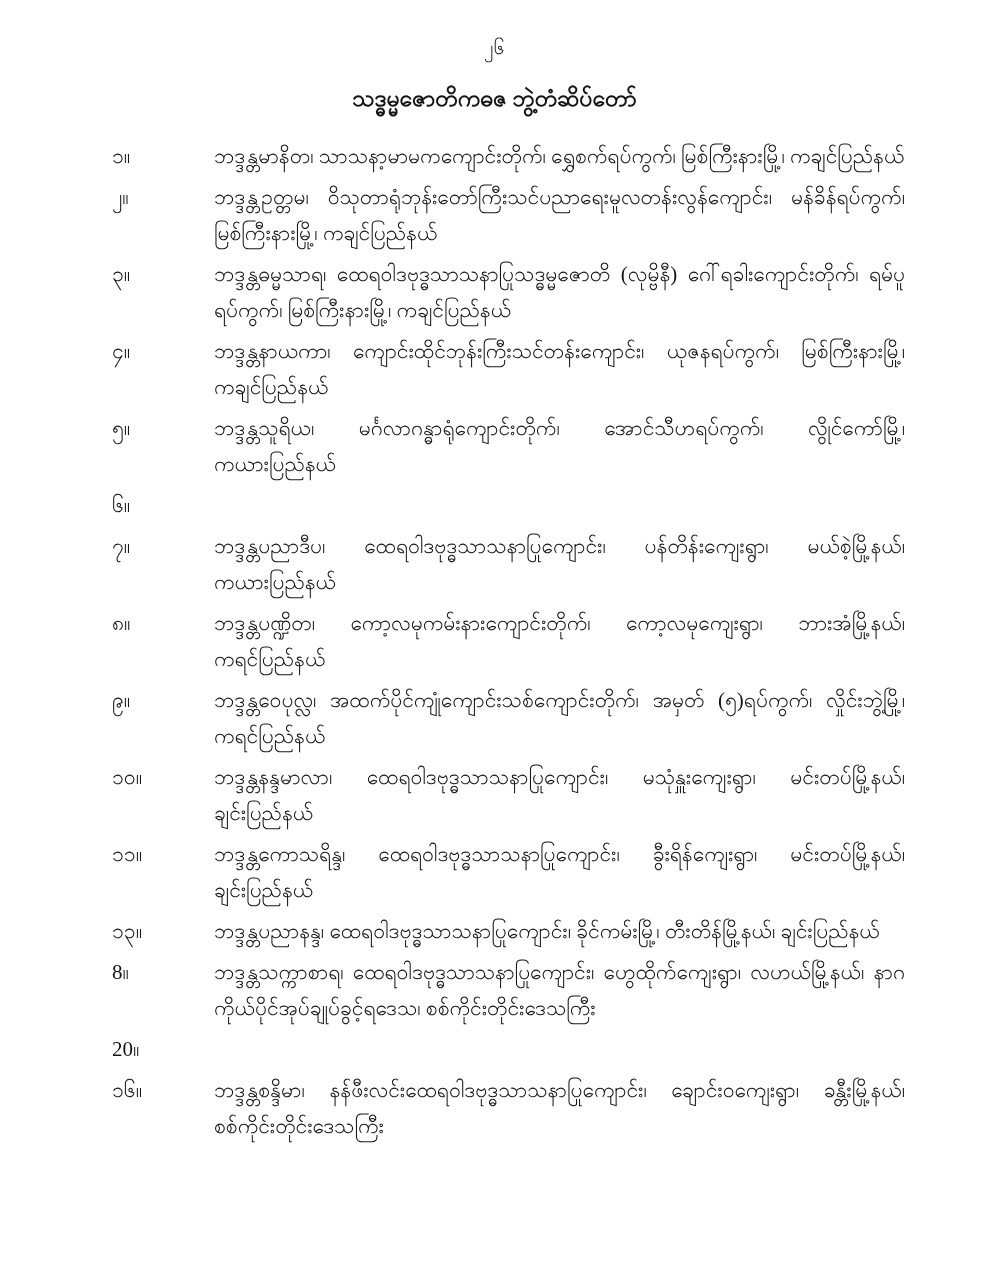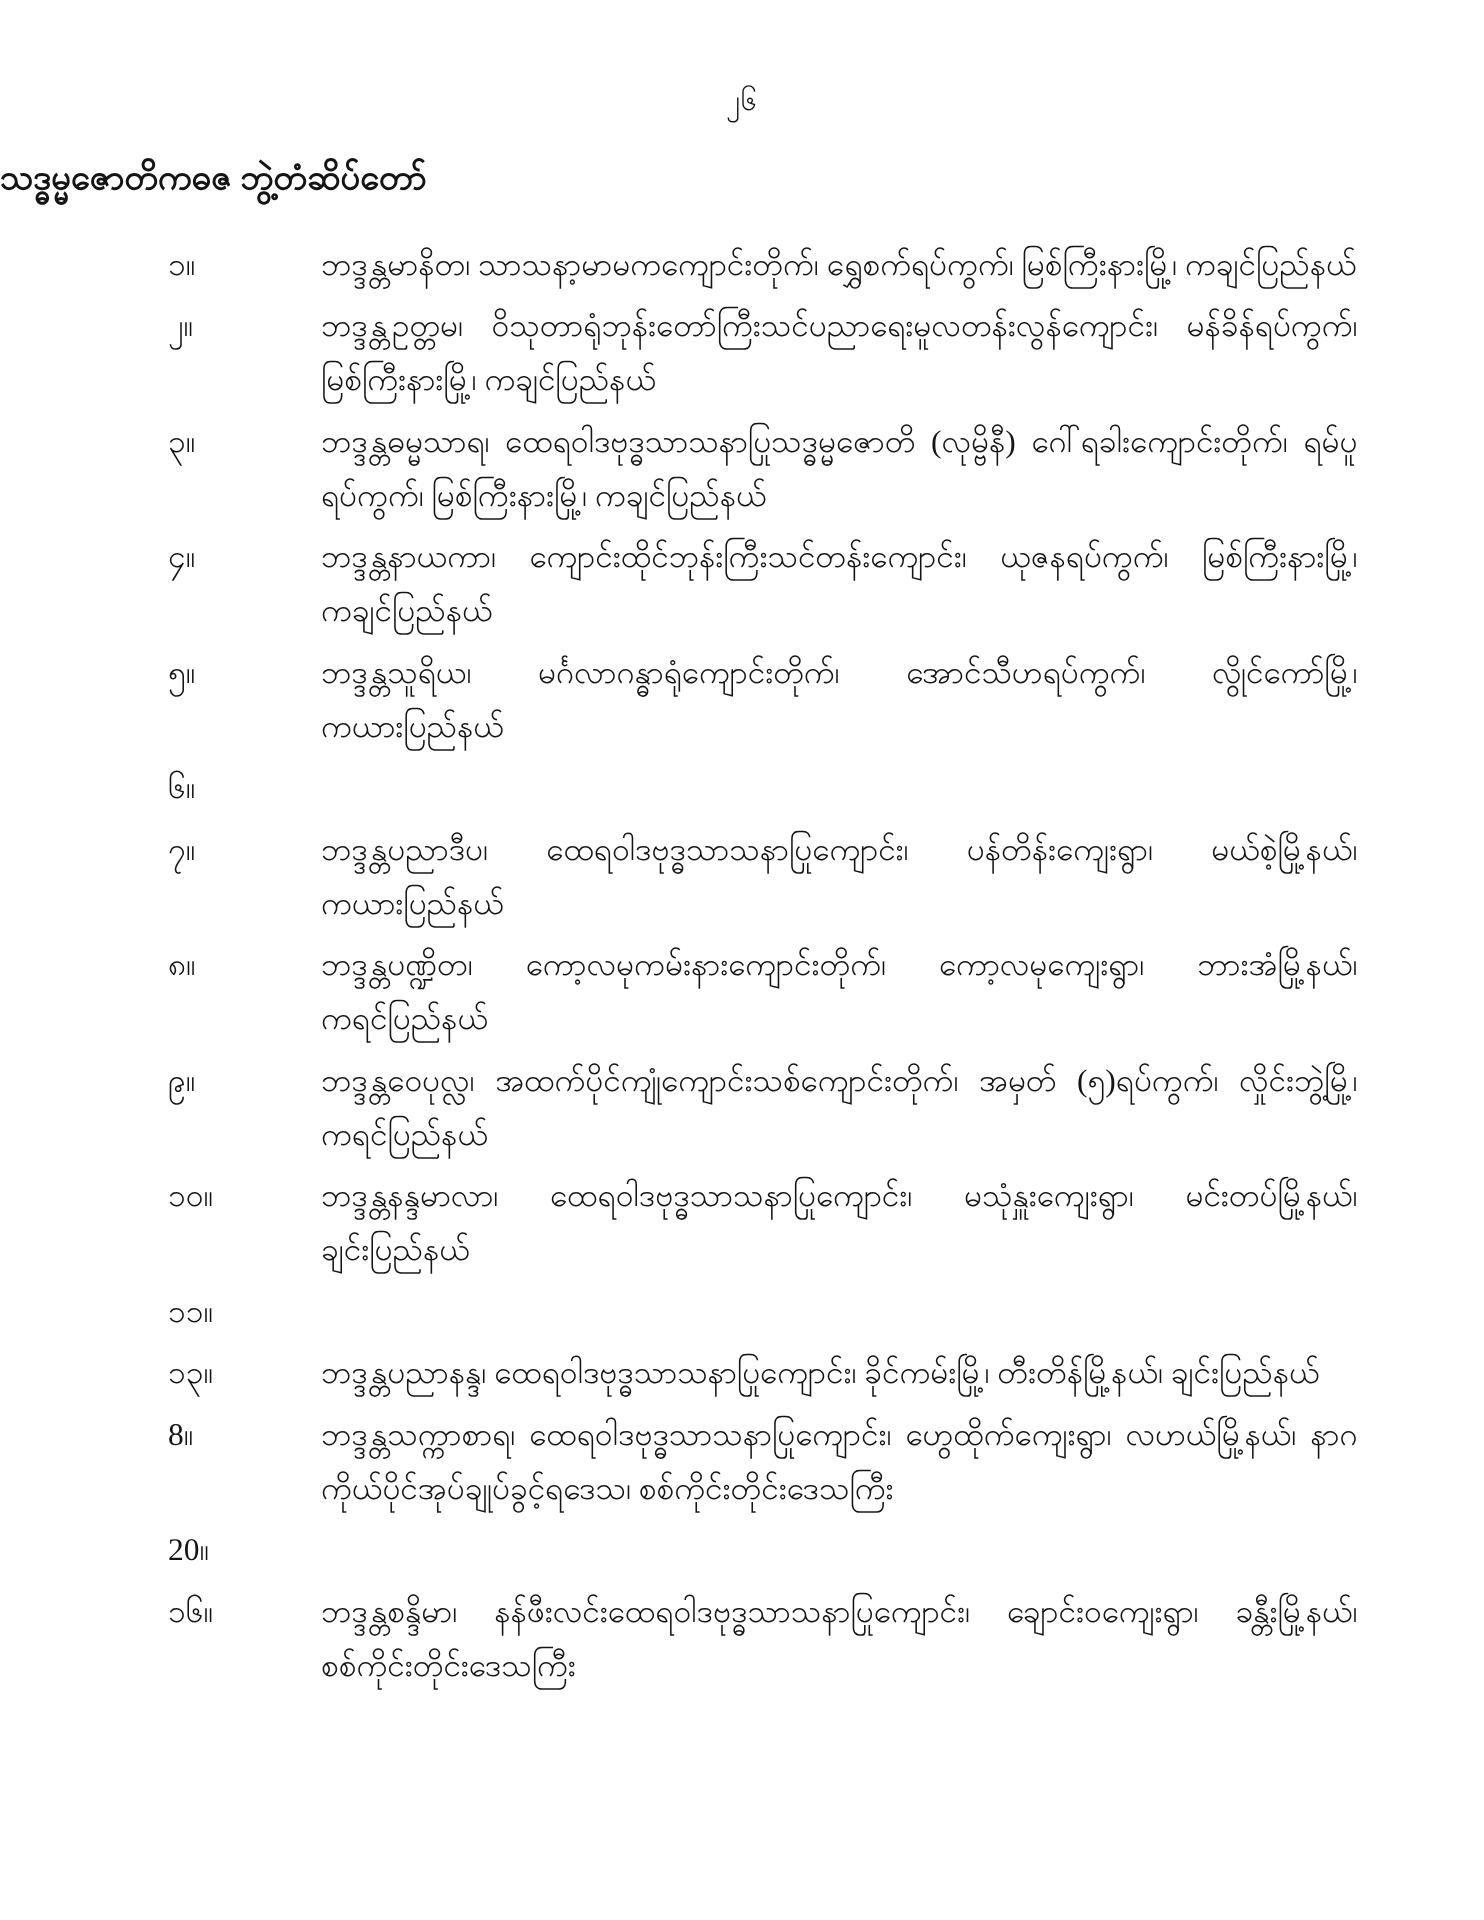--- a/index.html
+++ b/index.html
@@ -9,31 +9,32 @@
     width: 989px;
     height: 1280px;
     overflow: hidden;
     font-family: "Liberation Serif", "DejaVu Serif", serif;
     color: #141414;
   }
   .page {
     width: 989px;
     height: 1096px;
     box-sizing: border-box;
-    padding-top: 56px;
+    padding-top: 36px;
     background: #ffffff;
   }
   .page-number {
     text-align: center;
     font-size: 19px;
     line-height: 24px;
     margin-bottom: 24px;
     letter-spacing: 0.5px;
   }
   .doc-title {
+    text-align: center;
     font-size: 23px;
     font-weight: bold;
     line-height: 30px;
     margin-bottom: 24px;
   }
   .award-list {
     margin-left: 112px;
     margin-right: 84px;
   }
   .list-item {
@@ -109,20 +110,21 @@
       <span class="item-text">ဘဒ္ဒန္တဝေပုလ္လ၊ အထက်ပိုင်ကျုံကျောင်းသစ်ကျောင်းတိုက်၊ အမှတ် (၅)ရပ်ကွက်၊ လှိုင်းဘွဲ့မြို့၊ ကရင်ပြည်နယ်</span>
     </div>
 
     <div class="list-item">
       <span class="item-number">၁၀။</span>
       <span class="item-text">ဘဒ္ဒန္တနန္ဒမာလာ၊ ထေရဝါဒဗုဒ္ဓသာသနာပြုကျောင်း၊ မသုံနှူးကျေးရွာ၊ မင်းတပ်မြို့နယ်၊ ချင်းပြည်နယ်</span>
     </div>
 
     <div class="list-item">
       <span class="item-number">၁၁။</span>
+      <span class="item-text">ဘဒ္ဒန္တကောသရိန္ဒ၊ ထေရဝါဒဗုဒ္ဓသာသနာပြုကျောင်း၊ ခွီးရိန်ကျေးရွာ၊ မင်းတပ်မြို့နယ်၊ ချင်းပြည်နယ်</span>
     </div>
 
 
     <div class="list-item">
       <span class="item-number">၁၃။</span>
       <span class="item-text">ဘဒ္ဒန္တပညာနန္ဒ၊ ထေရဝါဒဗုဒ္ဓသာသနာပြုကျောင်း၊ ခိုင်ကမ်းမြို့၊ တီးတိန်မြို့နယ်၊ ချင်းပြည်နယ်</span>
     </div>
 
     <div class="list-item">
       <span class="item-number">8။</span>

